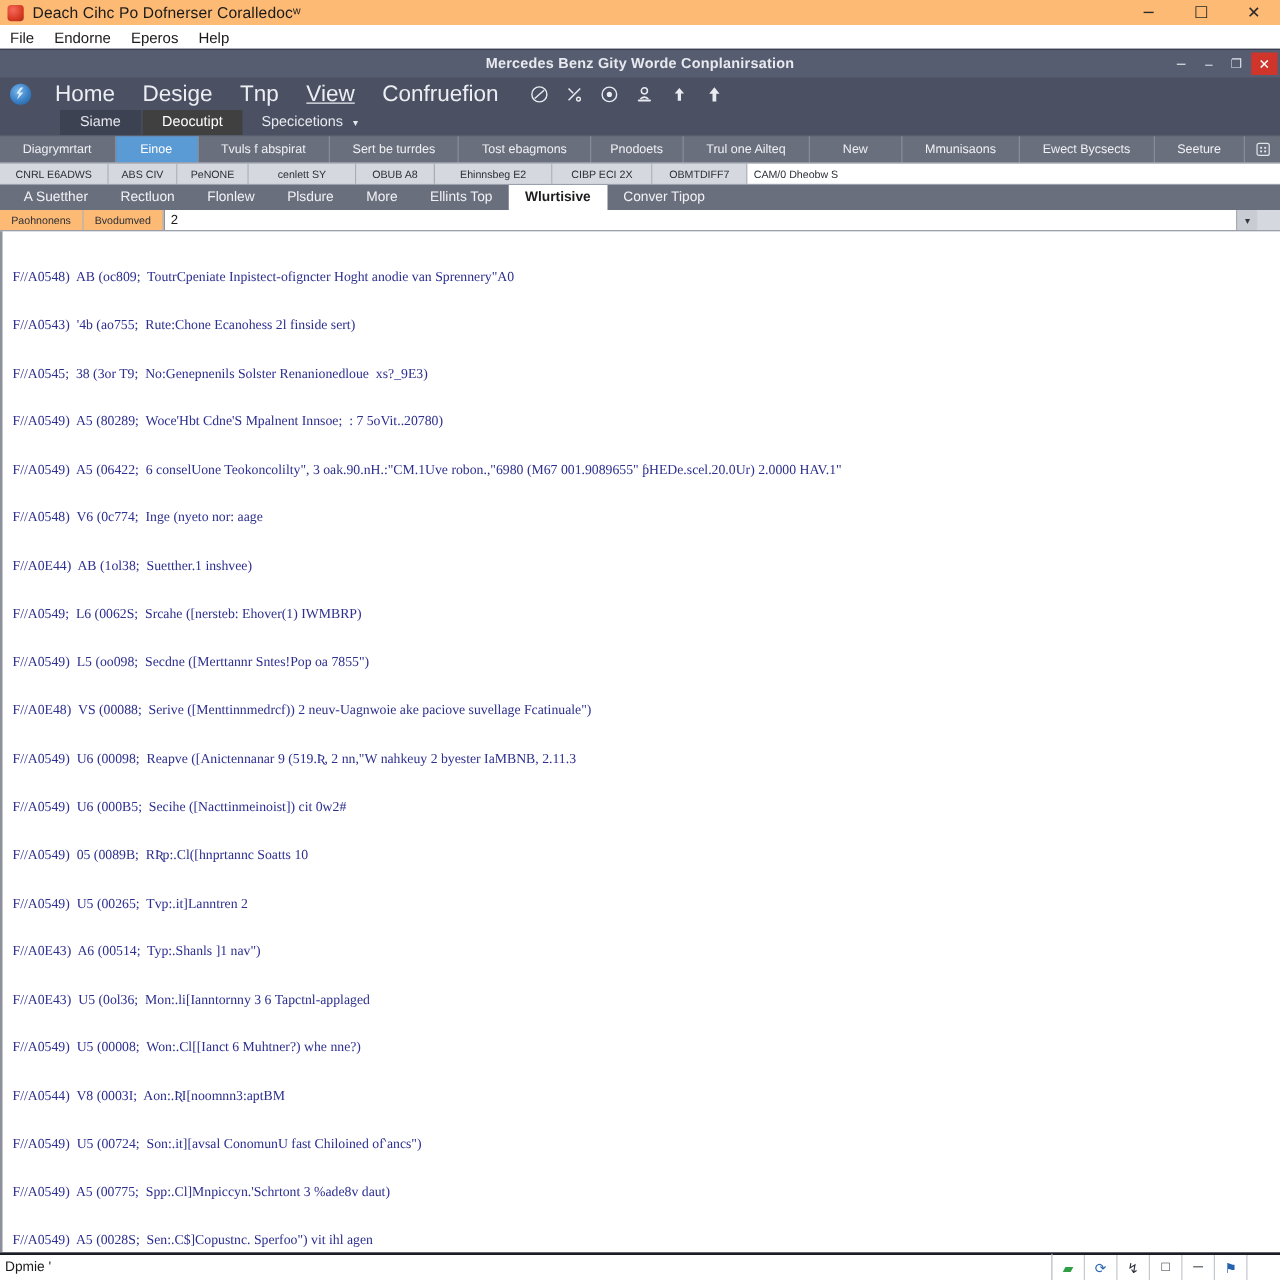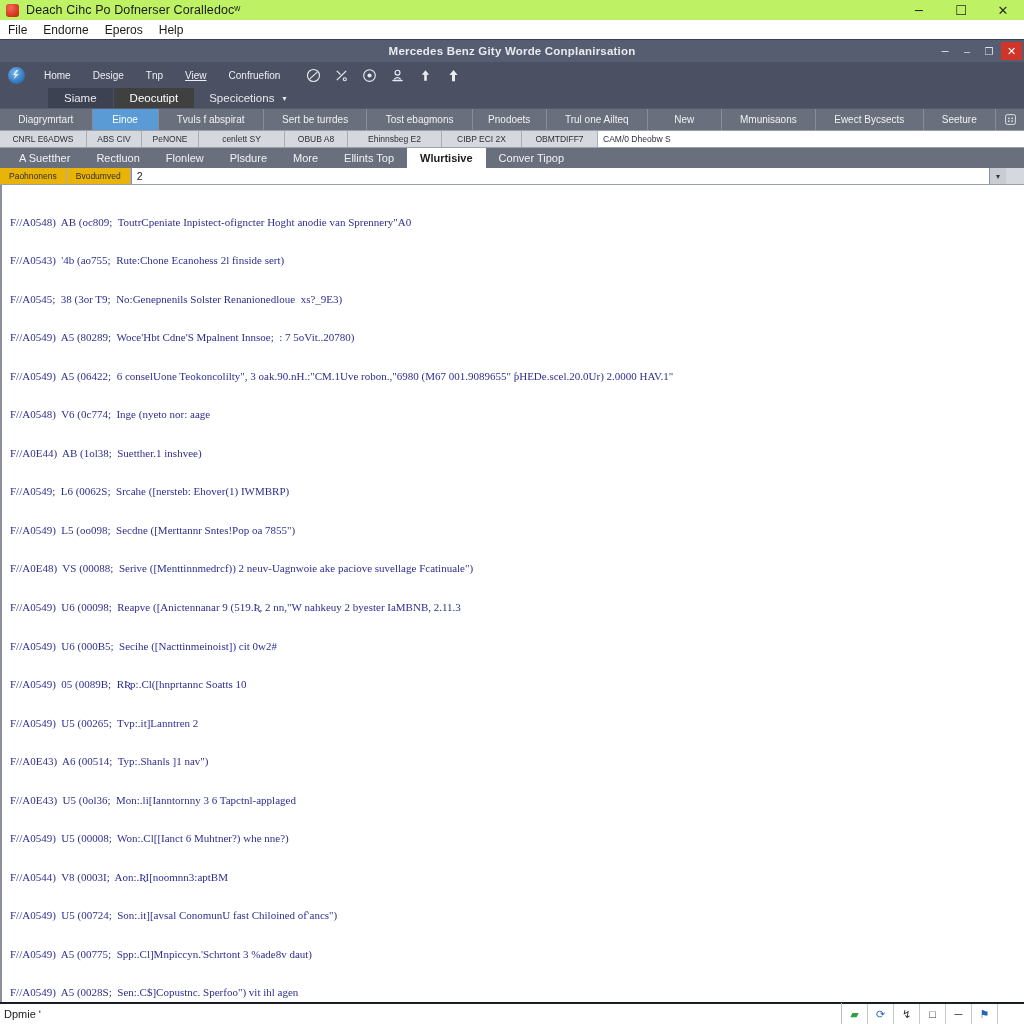--- a/index.html
+++ b/index.html
@@ -20,21 +20,21 @@
     left: 0; top: 0;
     width: 1024px;
     height: 1024px;
     background: #ffffff;
     display: flex;
     flex-direction: column;
   }
 
   .host-titlebar {
     height: 20px;
-    background: #bef264;
+    background: #fdba74;
     display: flex;
     align-items: center;
     padding-left: 6px;
     flex: 0 0 auto;
     position: relative;
   }
   .host-app-icon {
     width: 13px; height: 13px;
     border-radius: 3px;
     background: radial-gradient(circle at 35% 30%, #f46b5a 0%, #d83a24 60%, #a82a18 100%);
@@ -148,21 +148,21 @@
   }
   .ribbon-logo::after {
     content: "";
     position: absolute;
     left: 5px; top: 3px;
     width: 6px; height: 10px;
     background: #dfeefb;
     clip-path: polygon(60% 0, 100% 0, 40% 45%, 95% 45%, 10% 100%, 38% 55%, 0 55%);
   }
   .ribbon-menu-item {
-    font-size: 10px;
+    font-size: 18px;
     color: #eceef3;
     padding: 0 11px;
     white-space: nowrap;
   }
   .ribbon-menu-item u { text-decoration: underline; }
   .ribbon-icons {
     display: flex;
     align-items: center;
     gap: 12px;
     margin-left: 14px;
@@ -293,21 +293,21 @@
     display: flex;
     align-items: stretch;
     flex: 0 0 auto;
     border-bottom: 1px solid #9aa0ab;
   }
   .filter-btn {
     display: flex; align-items: center; justify-content: center;
     padding: 0 9px;
     font-size: 8.5px;
     color: #2b2f38;
-    background: #eab308;
+    background: #fdba74;
     border-right: 1px solid #a8adb8;
     white-space: nowrap;
   }
   .filter-input {
     flex: 1 1 auto;
     background: #ffffff;
     border: 1px solid #8b909b;
     border-top: none; border-bottom: none;
     display: flex; align-items: center;
     padding-left: 5px;

